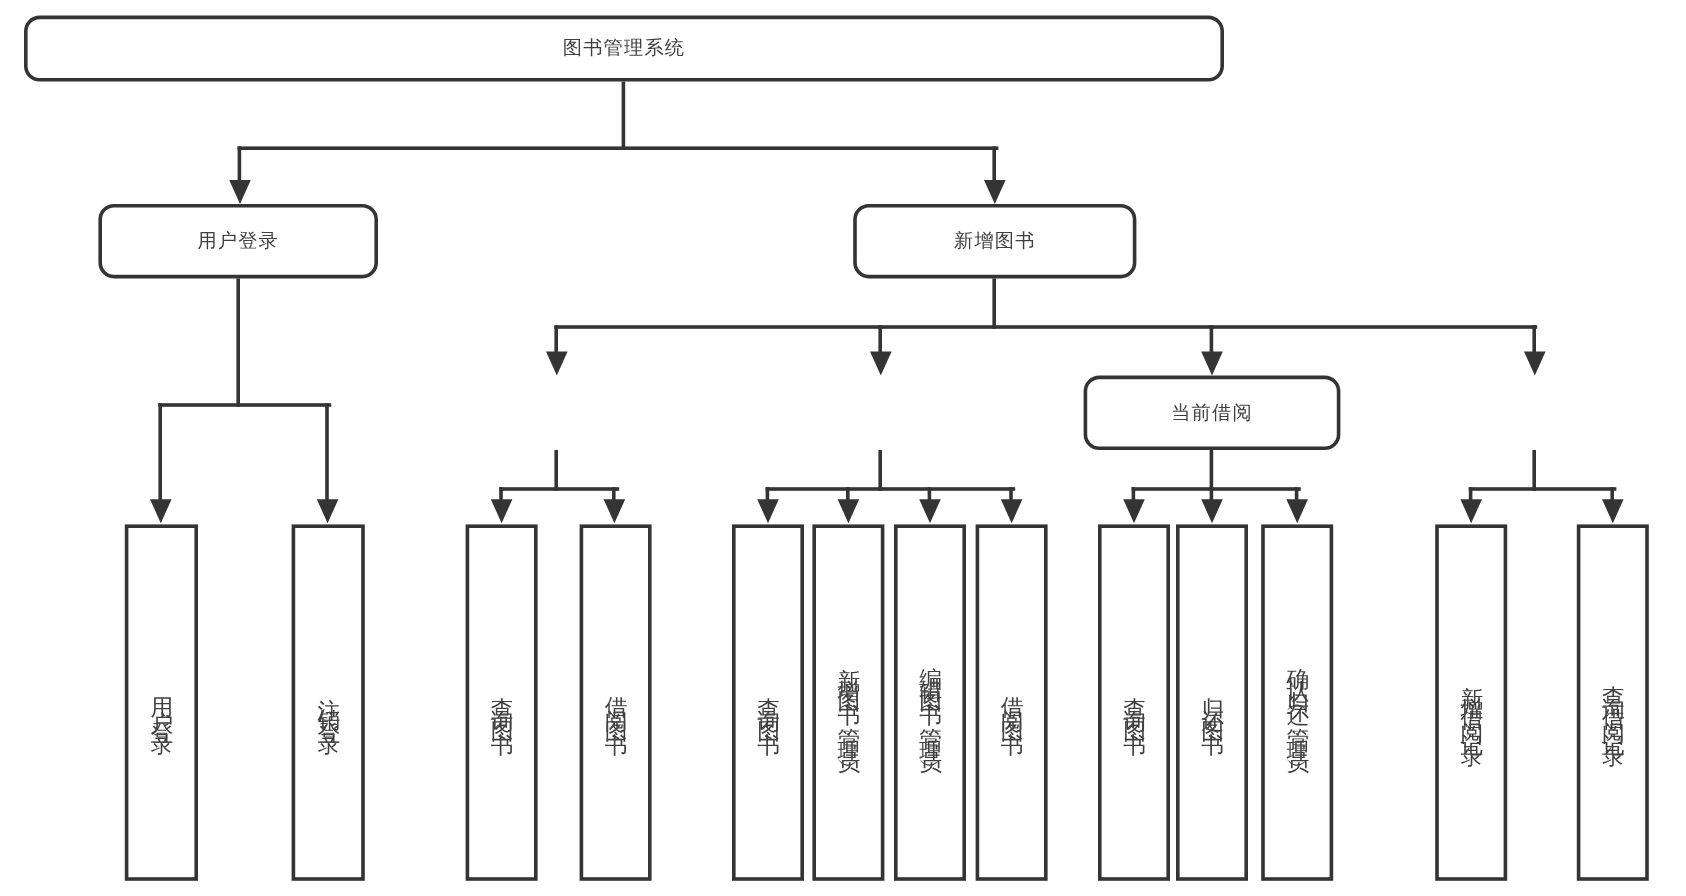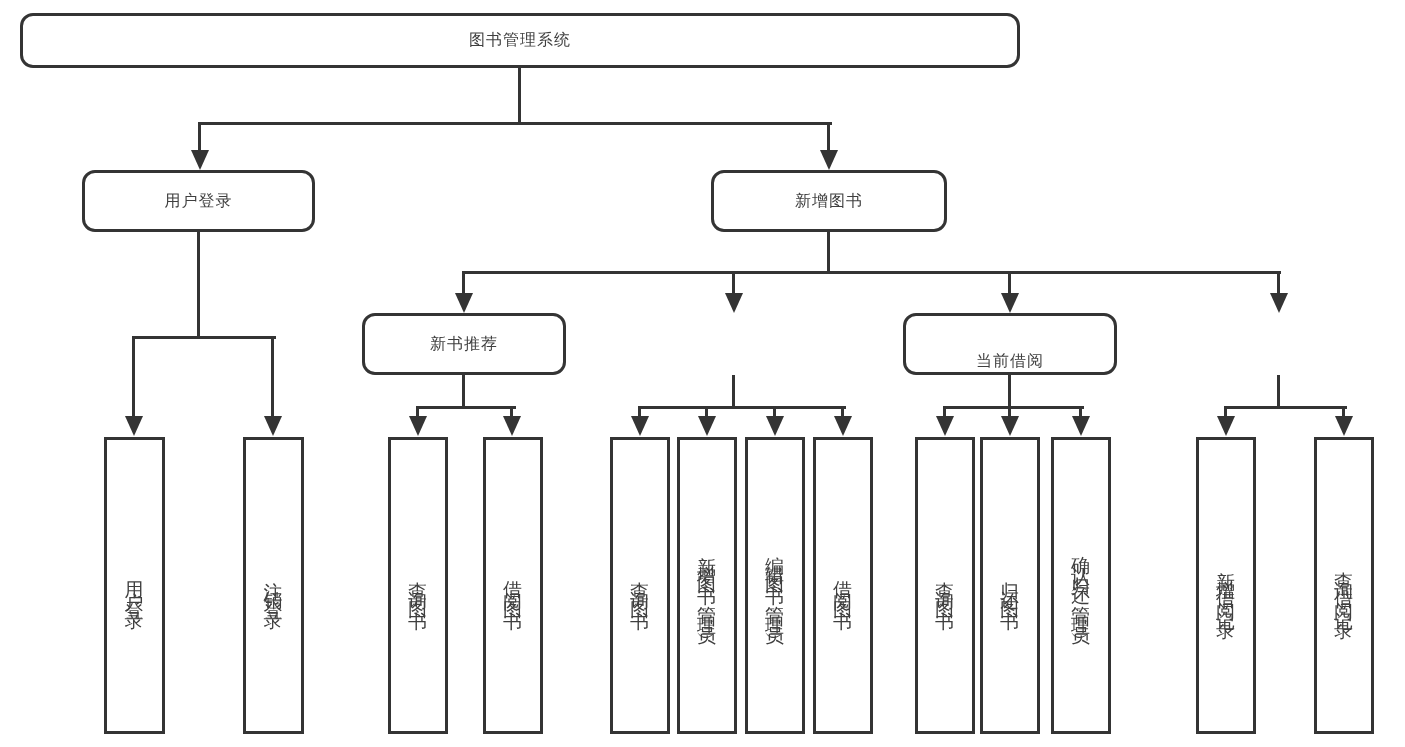--- a/index.html
+++ b/index.html
@@ -95,24 +95,21 @@
   <div class="line" style="left:462px; top:271px; width:819px; height:3px;"></div>
   <div class="line" style="left:462px; top:271px; width:3px; height:25px;"></div>
   <div class="ahead" style="left:455px; top:293px;"></div>
   <div class="line" style="left:732px; top:271px; width:3px; height:25px;"></div>
   <div class="ahead" style="left:725px; top:293px;"></div>
   <div class="line" style="left:1008px; top:271px; width:3px; height:25px;"></div>
   <div class="ahead" style="left:1001px; top:293px;"></div>
   <div class="line" style="left:1277px; top:271px; width:3px; height:25px;"></div>
   <div class="ahead" style="left:1270px; top:293px;"></div>
 
-  <div class="box h" style="left:362px; top:313px; width:204px; height:62px;">
-    <span>新书推荐</span>
-  </div>
-  <div class="box h" style="left:903px; top:313px; width:214px; height:62px;align-items:flex-end;">
+  <div class="box h" style="left:903px; top:313px; width:214px; height:62px;">
     <span>当前借阅</span>
   </div>
 
   <div class="line" style="left:462px; top:375px; width:3px; height:34px;"></div>
   <div class="line" style="left:416px; top:406px; width:100px; height:3px;"></div>
   <div class="line" style="left:416px; top:406px; width:3px; height:12px;"></div>
   <div class="ahead" style="left:409px; top:416px;"></div>
   <div class="line" style="left:510px; top:406px; width:3px; height:12px;"></div>
   <div class="ahead" style="left:503px; top:416px;"></div>
 

